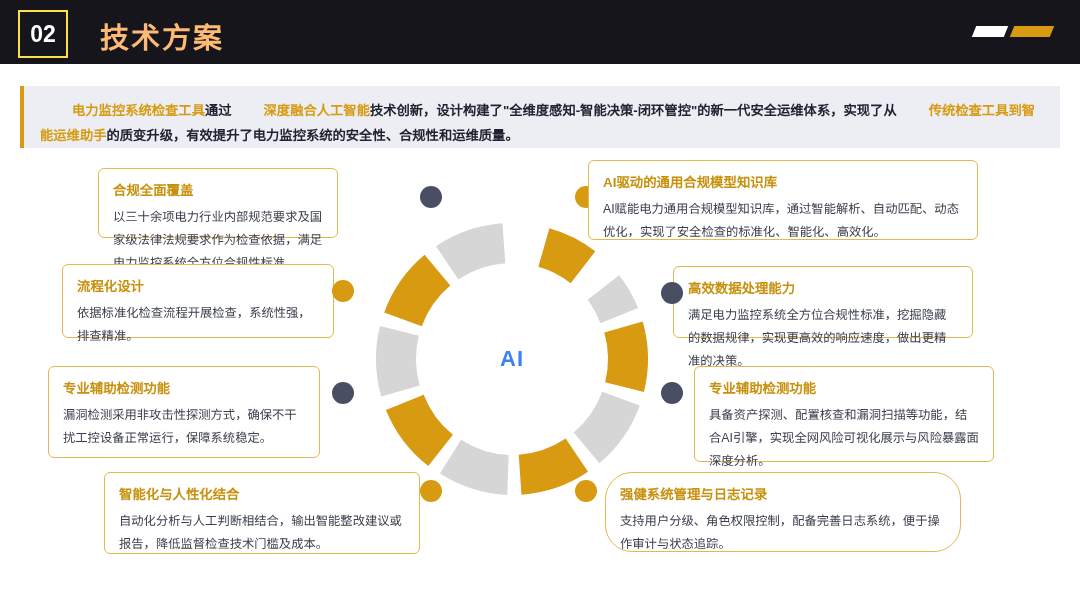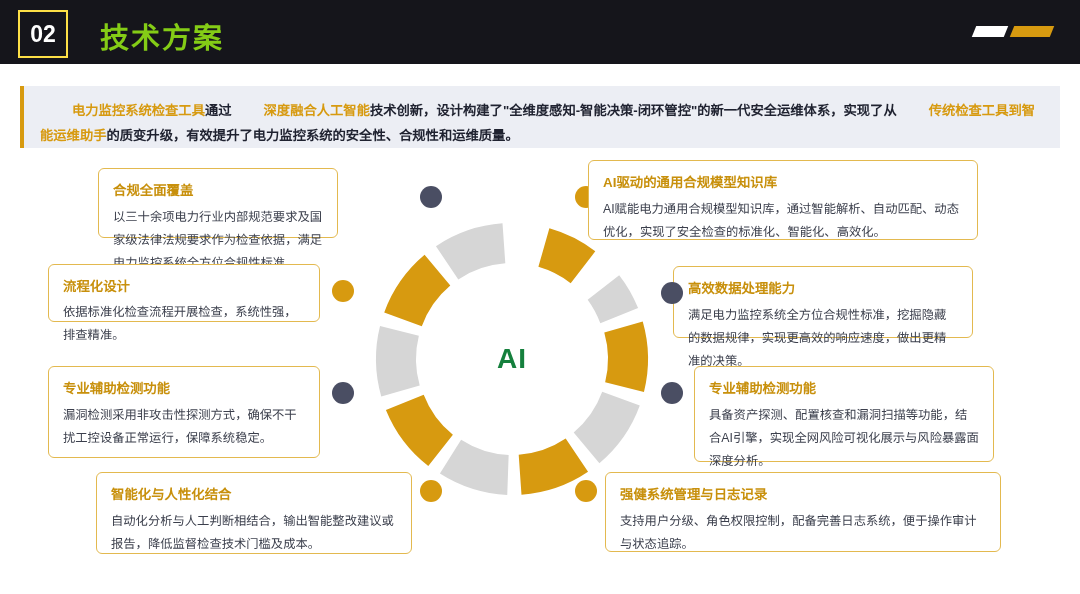--- a/index.html
+++ b/index.html
@@ -17,21 +17,21 @@
   }
   .header-badge{
     position:absolute;left:18px;top:10px;width:46px;height:44px;
     border:2px solid #fde047;
     display:flex;align-items:center;justify-content:center;
     color:#ffffff;font-size:23px;font-weight:bold;
     background:#15151b;
   }
   .header-title{
     position:absolute;left:100px;top:14px;
-    color:#84cc16;font-size:29px;font-weight:bold;letter-spacing:2px;
+    color:#fdba74;font-size:29px;font-weight:bold;letter-spacing:2px;
   }
   .hdr-dash-white{
     position:absolute;right:74px;top:26px;width:32px;height:11px;
     background:#ffffff;transform:skewX(-22deg);
   }
   .hdr-dash-gold{
     position:absolute;right:28px;top:26px;width:40px;height:11px;
     background:#d79a10;transform:skewX(-22deg);
   }
   
@@ -46,21 +46,21 @@
     margin:0;font-size:13.3px;line-height:25px;color:#1f2230;font-weight:bold;
   }
   .hl{color:#d79a10;margin-left:32px;}
   
   .donut-wrap{
     position:absolute;left:371px;top:218px;width:282px;height:282px;
   }
   .donut-center{
     position:absolute;left:0;top:0;width:282px;height:282px;
     display:flex;align-items:center;justify-content:center;
-    font-size:28px;font-weight:bold;color:#15803d;
+    font-size:22px;font-weight:bold;color:#3b82f6;
     letter-spacing:1px;
   }
   
   .card{
     position:absolute;
     border:1px solid #e3b94f;
     border-radius:6px;
     background:#ffffff;
     box-sizing:border-box;
     padding:10px 14px 10px 14px;
@@ -125,33 +125,33 @@
   <div class="donut-center">AI</div>
 </div>
 
 <div class="card left" style="left:98px;top:168px;width:240px;height:70px;">
   <p class="c-title">合规全面覆盖</p>
   <p class="c-body">以三十余项电力行业内部规范要求及国家级法律法规要求作为检查依据，满足电力监控系统全方位合规性标准。</p>
 </div>
 <div class="dot gold" style="left:575px;top:186px;"></div>
 <div class="dot dark" style="left:420px;top:186px;"></div>
 
-<div class="card left" style="left:48px;top:264px;width:272px;height:58px;font-family:Liberation Mono, monospace;">
+<div class="card left" style="left:62px;top:264px;width:272px;height:74px;">
   <p class="c-title">流程化设计</p>
   <p class="c-body">依据标准化检查流程开展检查，系统性强，排查精准。</p>
 </div>
 <div class="dot gold" style="left:332px;top:280px;"></div>
 
 <div class="card left" style="left:48px;top:366px;width:272px;height:92px;">
   <p class="c-title">专业辅助检测功能</p>
   <p class="c-body">漏洞检测采用非攻击性探测方式，确保不干扰工控设备正常运行，保障系统稳定。</p>
 </div>
 <div class="dot dark" style="left:332px;top:382px;"></div>
 
-<div class="card left" style="left:96px;top:472px;width:316px;height:82px;">
+<div class="card left" style="left:104px;top:472px;width:316px;height:82px;">
   <p class="c-title">智能化与人性化结合</p>
   <p class="c-body">自动化分析与人工判断相结合，输出智能整改建议或报告，降低监督检查技术门槛及成本。</p>
 </div>
 <div class="dot gold" style="left:420px;top:480px;"></div>
 
 <div class="card right" style="left:588px;top:160px;width:390px;height:80px;">
   <p class="c-title">AI驱动的通用合规模型知识库</p>
   <p class="c-body">AI赋能电力通用合规模型知识库，通过智能解析、自动匹配、动态优化，实现了安全检查的标准化、智能化、高效化。</p>
 </div>
 
@@ -160,17 +160,17 @@
   <p class="c-body">满足电力监控系统全方位合规性标准，挖掘隐藏的数据规律，实现更高效的响应速度，做出更精准的决策。</p>
 </div>
 <div class="dot dark" style="left:661px;top:282px;"></div>
 
 <div class="card right" style="left:694px;top:366px;width:300px;height:96px;">
   <p class="c-title">专业辅助检测功能</p>
   <p class="c-body">具备资产探测、配置核查和漏洞扫描等功能，结合AI引擎，实现全网风险可视化展示与风险暴露面深度分析。</p>
 </div>
 <div class="dot dark" style="left:661px;top:382px;"></div>
 
-<div class="card right" style="left:605px;top:472px;width:396px;height:80px;">
+<div class="card right" style="left:605px;top:472px;width:356px;height:80px;border-radius:27px;">
   <p class="c-title">强健系统管理与日志记录</p>
   <p class="c-body">支持用户分级、角色权限控制，配备完善日志系统，便于操作审计与状态追踪。</p>
 </div>
 <div class="dot gold" style="left:575px;top:480px;"></div>
 
 </body></html>

